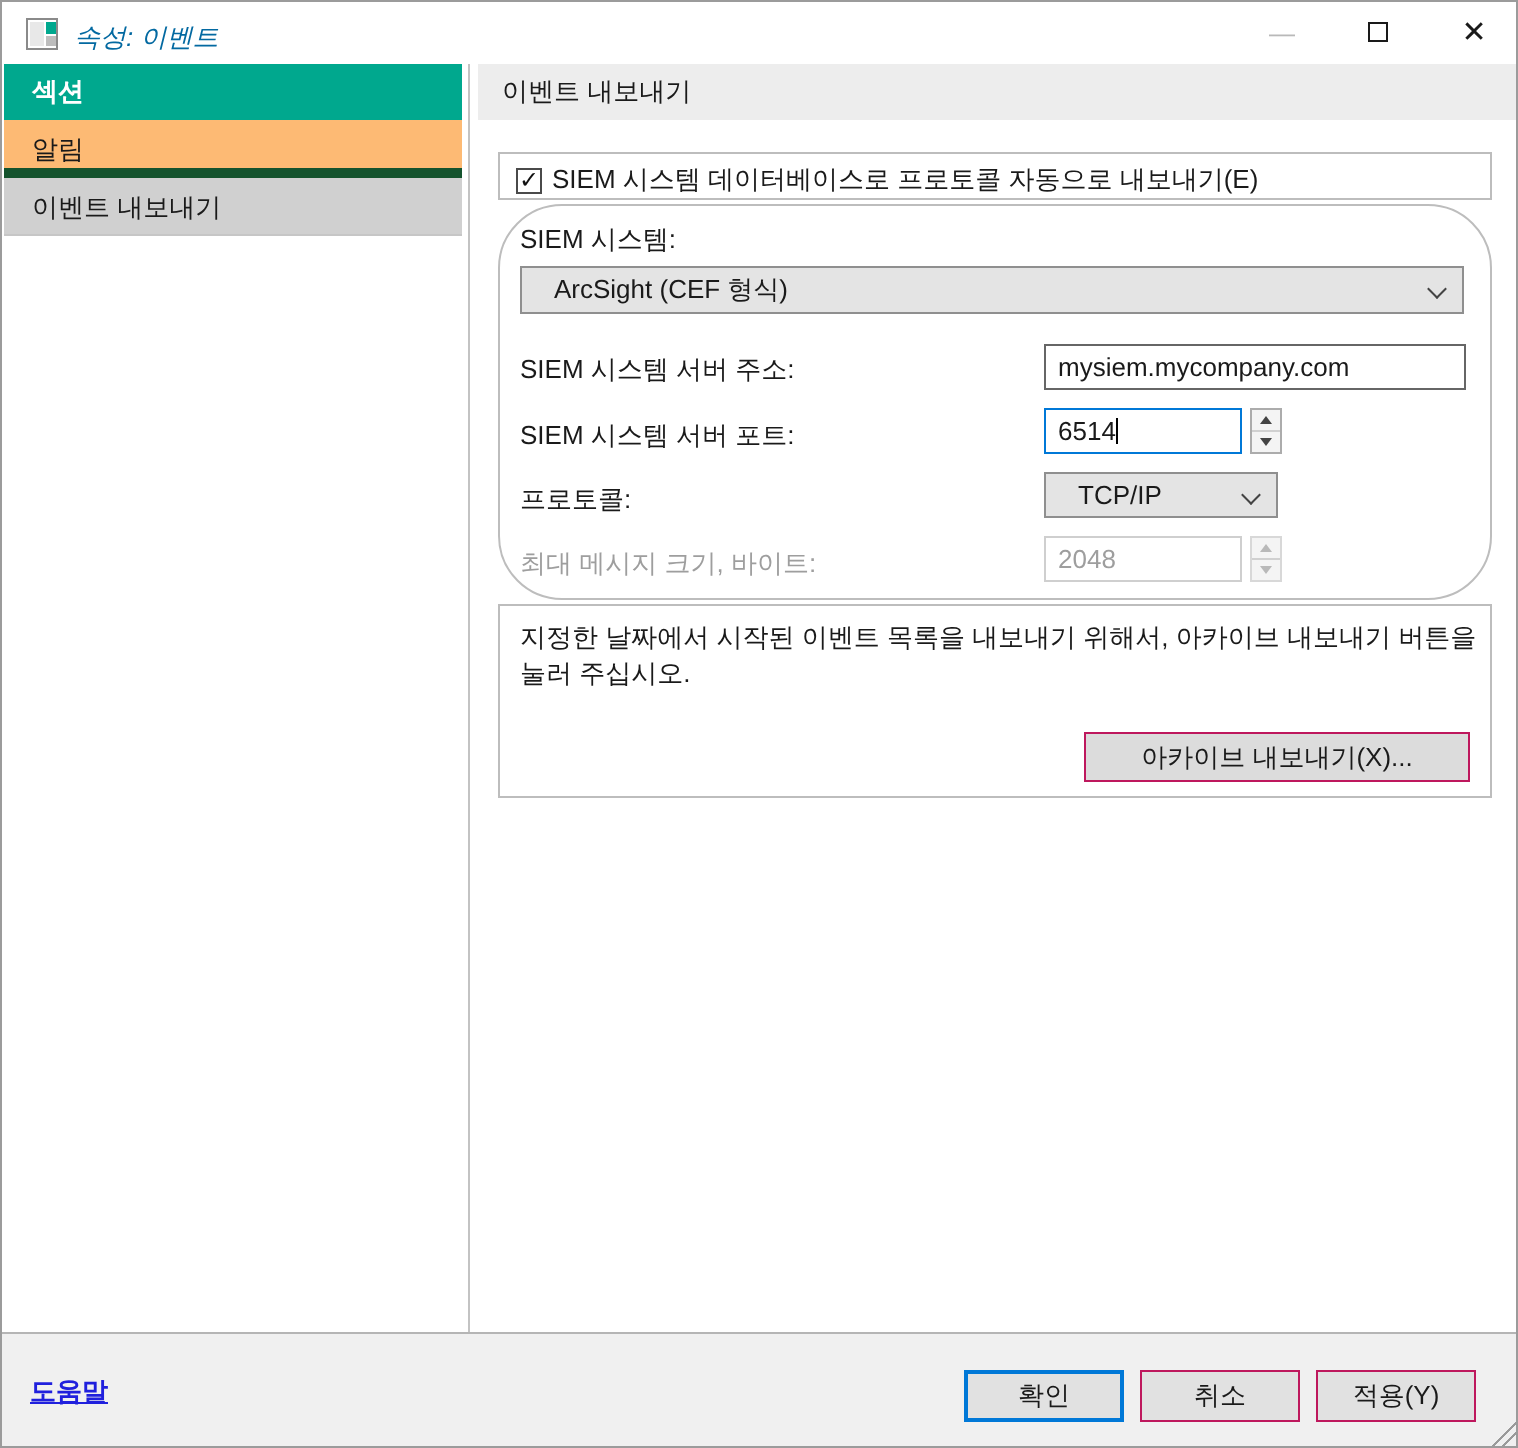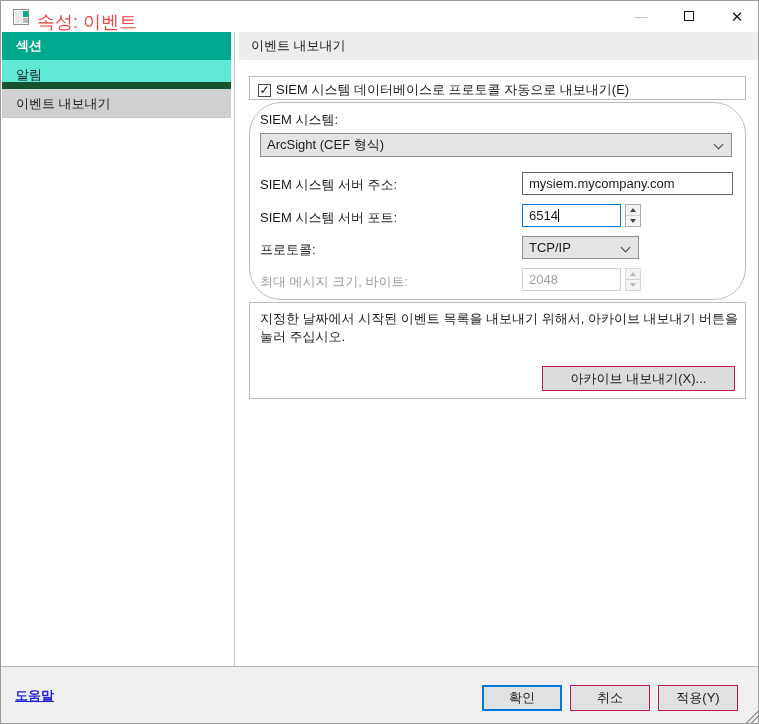--- a/index.html
+++ b/index.html
@@ -11,33 +11,33 @@
     background: #ffffff; border: 1px solid #9b9b9b; overflow: hidden;
   }
 
   
   .titlebar { position: absolute; left: 0; top: 0; width: 100%; height: 31px; background: #ffffff; }
   .app-icon { position: absolute; left: 12px; top: 8px; width: 16px; height: 16px;
     border: 1px solid #8a8a8a; background: #ffffff; }
   .app-icon .pane-a { position: absolute; left: 1px; top: 1px; width: 7px; height: 12px; background: #e8e8e8; }
   .app-icon .pane-b { position: absolute; left: 9px; top: 1px; width: 5px; height: 6px; background: #00a88e; }
   .app-icon .pane-c { position: absolute; left: 9px; top: 8px; width: 5px; height: 5px; background: #bdbdbd; }
-  .title-text { position: absolute; left: 36px; top: 9px; font-size: 18px; color: #ef4444; }
+  .title-text { position: absolute; left: 36px; top: 9px; font-size: 13px; color: #0369a1; font-style: italic; }
   .tb-btn { position: absolute; top: 0; width: 44px; height: 31px; text-align: center; line-height: 31px; }
   .btn-min { left: 618px; color: #b9b9b9; font-size: 13px; }
   .btn-max { left: 666px; }
   .btn-max .sq { display: inline-block; width: 10px; height: 10px; border: 1px solid #1a1a1a; margin-top: 10px; }
   .btn-close { left: 714px; color: #1a1a1a; font-size: 15px; }
 
   
   .sidebar { position: absolute; left: 1px; top: 31px; width: 229px; height: 634px; background: #ffffff; }
   .panel-divider { position: absolute; left: 233px; top: 31px; width: 1px; height: 634px; background: #c3c3c3; }
   .sidebar-header { height: 28px; line-height: 28px; padding-left: 14px;
     background: #00a88e; color: #ffffff; font-weight: bold; }
-  .side-item { height: 29px; line-height: 29px; padding-left: 14px; border-bottom: 7px solid #14532d; background: #5eead4; }
+  .side-item { height: 29px; line-height: 29px; padding-left: 14px; border-bottom: 5px solid #14532d; background: #fdba74; }
   .side-item.selected { background: #d0d0d0; border-bottom: 1px solid #c6c6c6; }
 
   
   .main-header { position: absolute; left: 238px; top: 31px; width: 520px; height: 28px;
     line-height: 28px; padding-left: 12px; background: #ededed; color: #1a1a1a; }
 
   .groupbox { position: absolute; border: 1px solid #bdbdbd; background: #ffffff; }
   .box-check  { left: 248px; top: 75px;  width: 497px; height: 24px; }
   .box-fields { left: 248px; top: 101px; width: 497px; height: 198px; border-radius: 32px; }
   .box-archive{ left: 248px; top: 301px; width: 497px; height: 97px; }
@@ -46,21 +46,21 @@
   .chk-row { display: flex; align-items: center; padding: 4px 0 0 8px; }
   .checkbox { width: 13px; height: 13px; border: 1px solid #4a4a4a; background: #fff;
     font-size: 12px; line-height: 11px; text-align: center; color: #111; flex: 0 0 auto; }
   .chk-label { margin-left: 5px; }
 
   
   .flabel { position: absolute; left: 10px; }
   .flabel.disabled { color: #9e9e9e; }
 
   .combo { position: absolute; height: 24px; background: #e4e4e4; border: 1px solid #8f8f8f;
-    line-height: 22px; padding-left: 6px; }
+    line-height: 22px; padding-left: 16px; }
   .combo-siem { left: 10px; top: 30px; width: 472px; }
   .combo-proto { left: 272px; top: 133px; width: 117px; height: 23px; line-height: 21px; }
   .chev { position: absolute; right: 9px; top: 7px; width: 7px; height: 7px;
     border-right: 1px solid #444; border-bottom: 1px solid #444; transform: rotate(45deg); }
 
   .textbox { position: absolute; background: #fff; border: 1px solid #666;
     padding-left: 6px; line-height: 21px; height: 23px; }
   .tb-address { left: 272px; top: 69px; width: 211px; }
   .tb-port { left: 272px; top: 101px; width: 99px; border: 1px solid #0078d7; }
   .tb-max { left: 272px; top: 165px; width: 99px; border: 1px solid #cfcfcf; color: #9e9e9e; }

